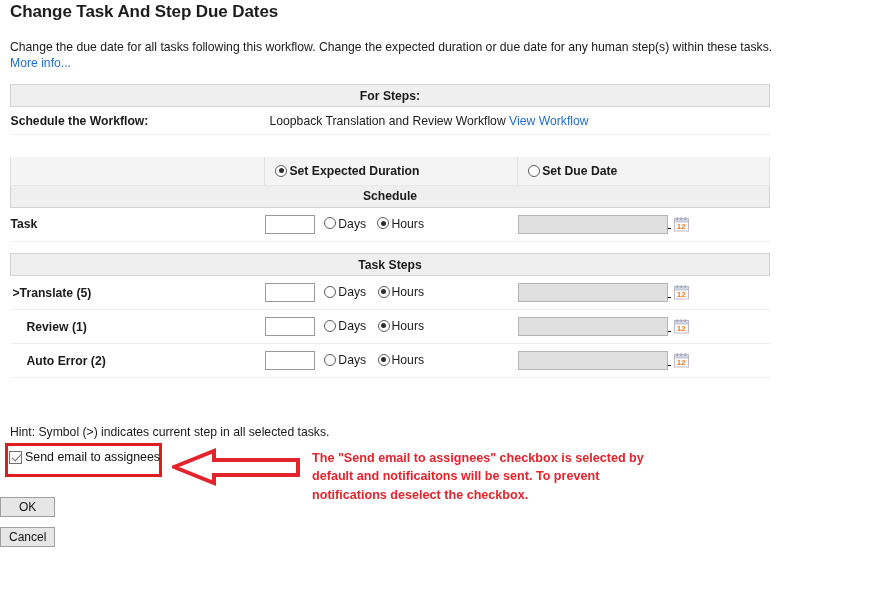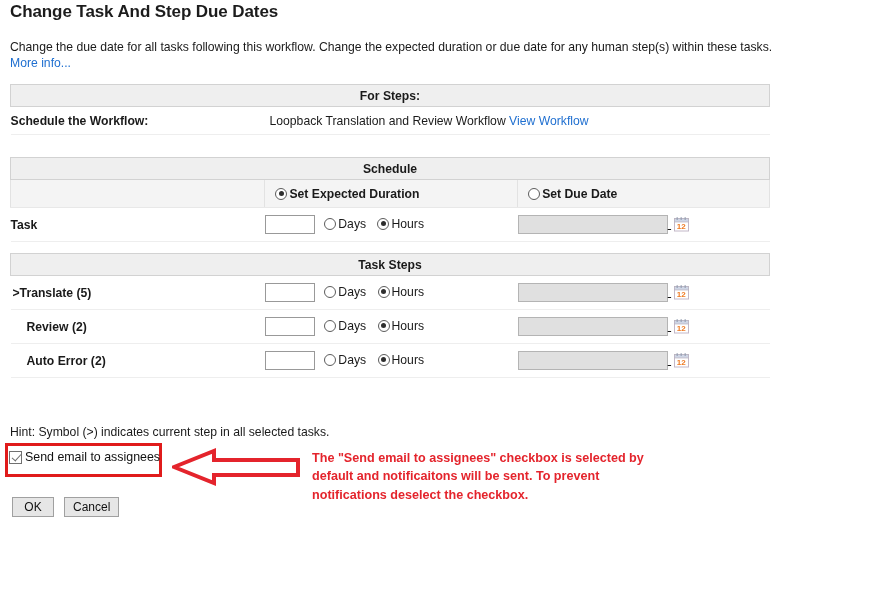--- a/index.html
+++ b/index.html
@@ -211,24 +211,25 @@
     width: 355px;
     font-size: 12.6px;
     font-weight: bold;
     color: #e4242c;
     line-height: 1.45;
   }
 
   
   .btn-row {
     position: absolute;
-    left: 12px;
+    left: 0;
     top: 497px;
     display: flex;
     gap: 10px;
+    flex-direction: column;
   }
   .btn {
     min-width: 42px;
     height: 20px;
     background: #e6e6e6;
     border: 1px solid #a0a0a0;
     font-family: "Liberation Sans", sans-serif;
     font-size: 12px;
     color: #111111;
     cursor: pointer;
@@ -253,30 +254,30 @@
       <span>Loopback Translation and Review Workflow</span>
       <a style="color:#1f6fd0;text-decoration:none;cursor:pointer;">View Workflow</a>
     </td>
   </tr>
 </tbody>
   </table>
 
 <table class="tbl" style="top:157px;">
   <tbody>
       <tr>
-    <td class="band" colspan="3">Schedule</td>
-  </tr>
-  <tr>
     <td class="c1 sub-head"></td>
     <td class="c2 sub-head" style="padding-left:10px;">
       <span class="radio on"></span><span class="radio-lbl" style="font-weight:bold;">Set Expected Duration</span>
     </td>
     <td class="c3 sub-head" style="padding-left:10px;">
       <span class="radio"></span><span class="radio-lbl" style="font-weight:bold;">Set Due Date</span>
     </td>
+  </tr>
+  <tr>
+    <td class="band" colspan="3">Schedule</td>
   </tr>
   <tr class="row-line" style="height:34px;">
     <td class="c1 lbl-cell">Task</td>
     <td class="c2 duration-group">
       <input class="dur-input" type="text" value="" style="">
       <span class="radio" style="margin-left:6px;"></span><span class="radio-lbl">Days</span>
       <span class="radio on" style="margin-left:8px;"></span><span class="radio-lbl">Hours</span>
     </td>
     <td class="c3 date-group">
       <input class="date-input" type="text" value="" style="">
@@ -317,21 +318,21 @@
           <rect x="2.5" y="0.3" width="1.4" height="2.6" fill="#9aa3b5"></rect>
           <rect x="6.5" y="0.3" width="1.4" height="2.6" fill="#9aa3b5"></rect>
           <rect x="10.5" y="0.3" width="1.4" height="2.6" fill="#9aa3b5"></rect>
           <text x="7.3" y="12.4" font-family="Liberation Sans, sans-serif" font-size="8" font-weight="bold" fill="#ef7a22" text-anchor="middle">12</text>
         </svg>
       </span>
     </td>
   </tr>
 
   <tr class="row-line" style="height:34px;">
-    <td class="c1 lbl-cell" style="padding-left:16px;">Review (2)</td>
+    <td class="c1 lbl-cell" style="padding-left:16px;">Review (1)</td>
     <td class="c2 duration-group">
       <input class="dur-input" type="text" value="" style="">
       <span class="radio" style="margin-left:6px;"></span><span class="radio-lbl">Days</span>
       <span class="radio on" style="margin-left:8px;"></span><span class="radio-lbl">Hours</span>
     </td>
     <td class="c3 date-group">
       <input class="date-input" type="text" value="" style="">
       <span class="cal-icon">
         <svg width="15" height="15" viewBox="0 0 15 15" aria-hidden="true">
           <rect x="0.5" y="1.5" width="14" height="12.5" fill="#ffffff" stroke="#c3b8c8" stroke-width="1"></rect>

